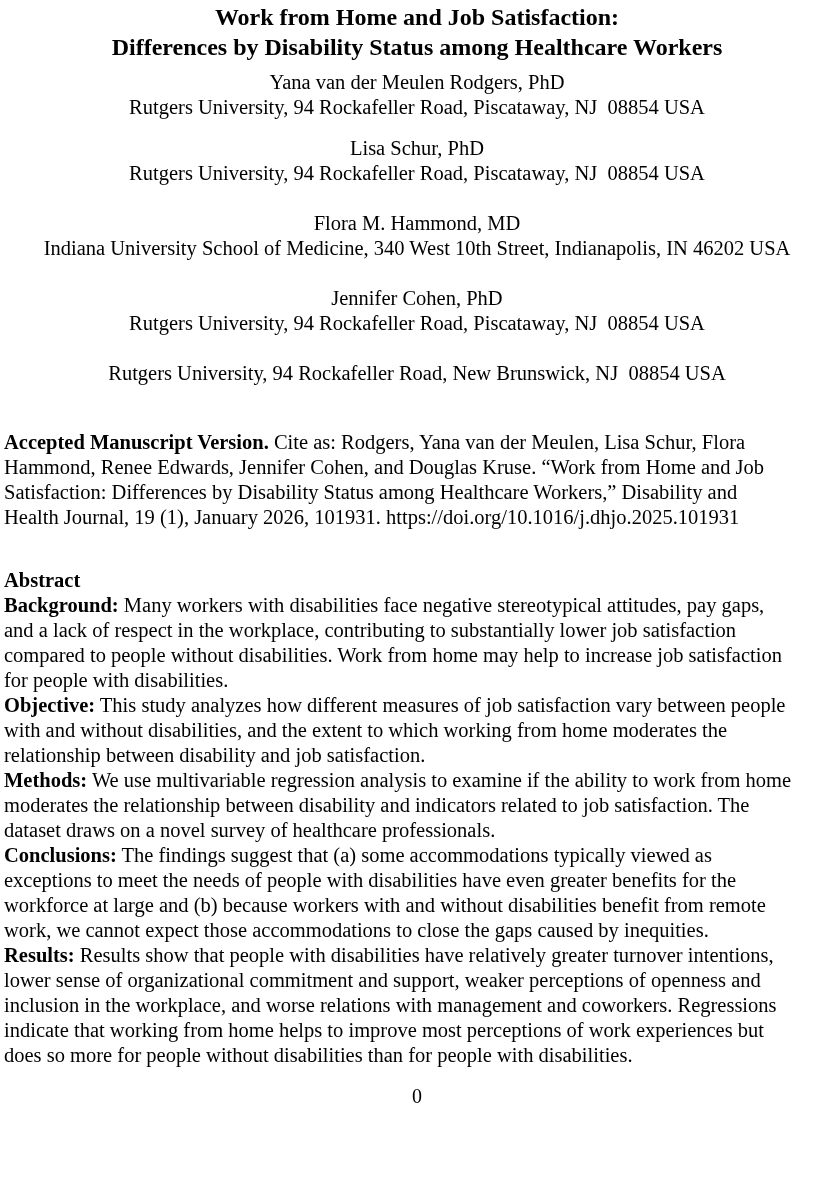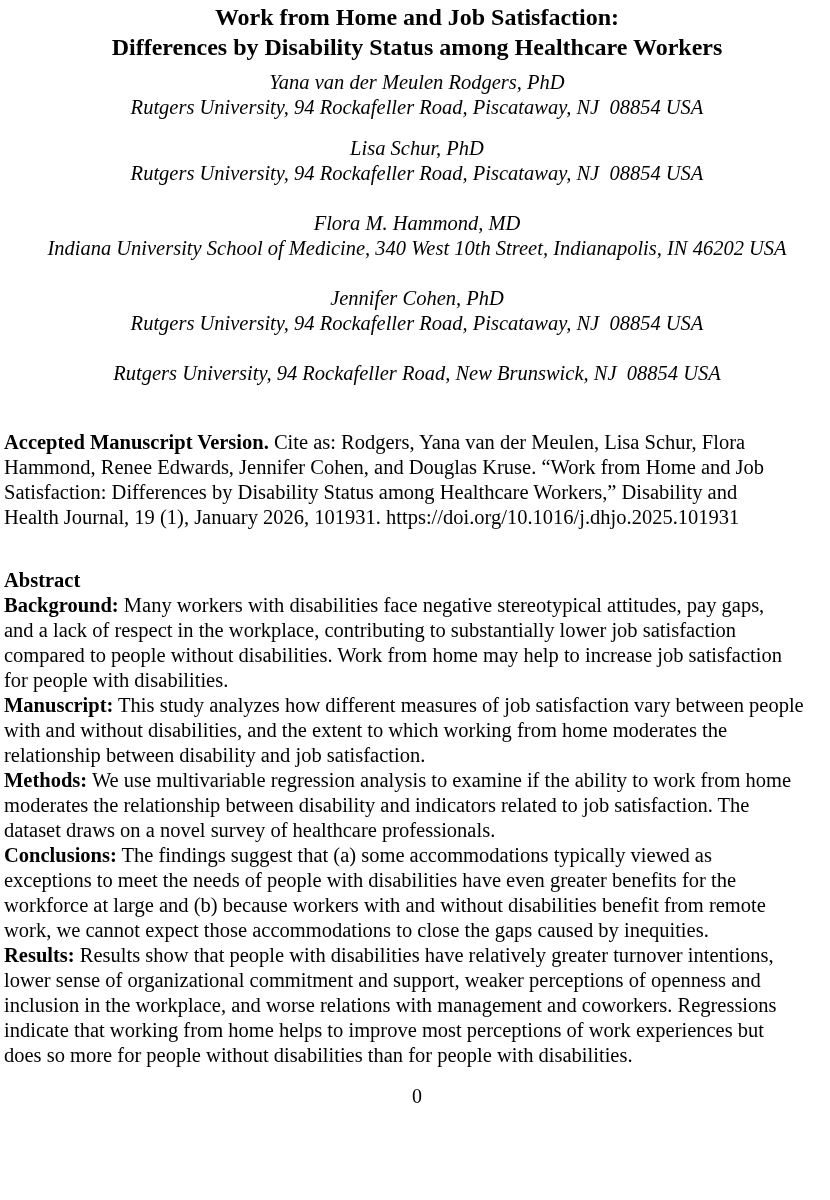--- a/index.html
+++ b/index.html
@@ -23,21 +23,20 @@
     font-weight: bold;
     font-size: 24px;
     line-height: 30px;
     white-space: pre-line;
   }
   .authors {
     margin-top: 8px;
   }
   .author-block {
     text-align: center;
-    font-style: italic;
     font-size: 20.5px;
     line-height: 25px;
   }
   .author-block.gap-small { margin-top: 16px; }
   .author-block.gap-large { margin-top: 25px; }
   p { margin: 0; }
   .body-text {
     font-size: 20.5px;
     line-height: 25px;
   }
@@ -103,21 +102,21 @@
 
   <div class="body-text">
 
     <div class="abstract-heading">Abstract</div>
 
     <p class="section"><b>Background:</b><span class="flow"> Many workers with disabilities face negative stereotypical attitudes, pay gaps,
 and a lack of respect in the workplace, contributing to substantially lower job satisfaction
 compared to people without disabilities. Work from home may help to increase job satisfaction
 for people with disabilities.</span></p>
 
-    <p class="section"><b>Manuscript:</b><span class="flow"> This study analyzes how different measures of job satisfaction vary between people
+    <p class="section"><b>Objective:</b><span class="flow"> This study analyzes how different measures of job satisfaction vary between people
 with and without disabilities, and the extent to which working from home moderates the
 relationship between disability and job satisfaction.</span></p>
 
     <p class="section"><b>Methods:</b><span class="flow"> We use multivariable regression analysis to examine if the ability to work from home
 moderates the relationship between disability and indicators related to job satisfaction. The
 dataset draws on a novel survey of healthcare professionals.</span></p>
 
     <p class="section"><b>Conclusions:</b><span class="flow"> The findings suggest that (a) some accommodations typically viewed as
 exceptions to meet the needs of people with disabilities have even greater benefits for the
 workforce at large and (b) because workers with and without disabilities benefit from remote

